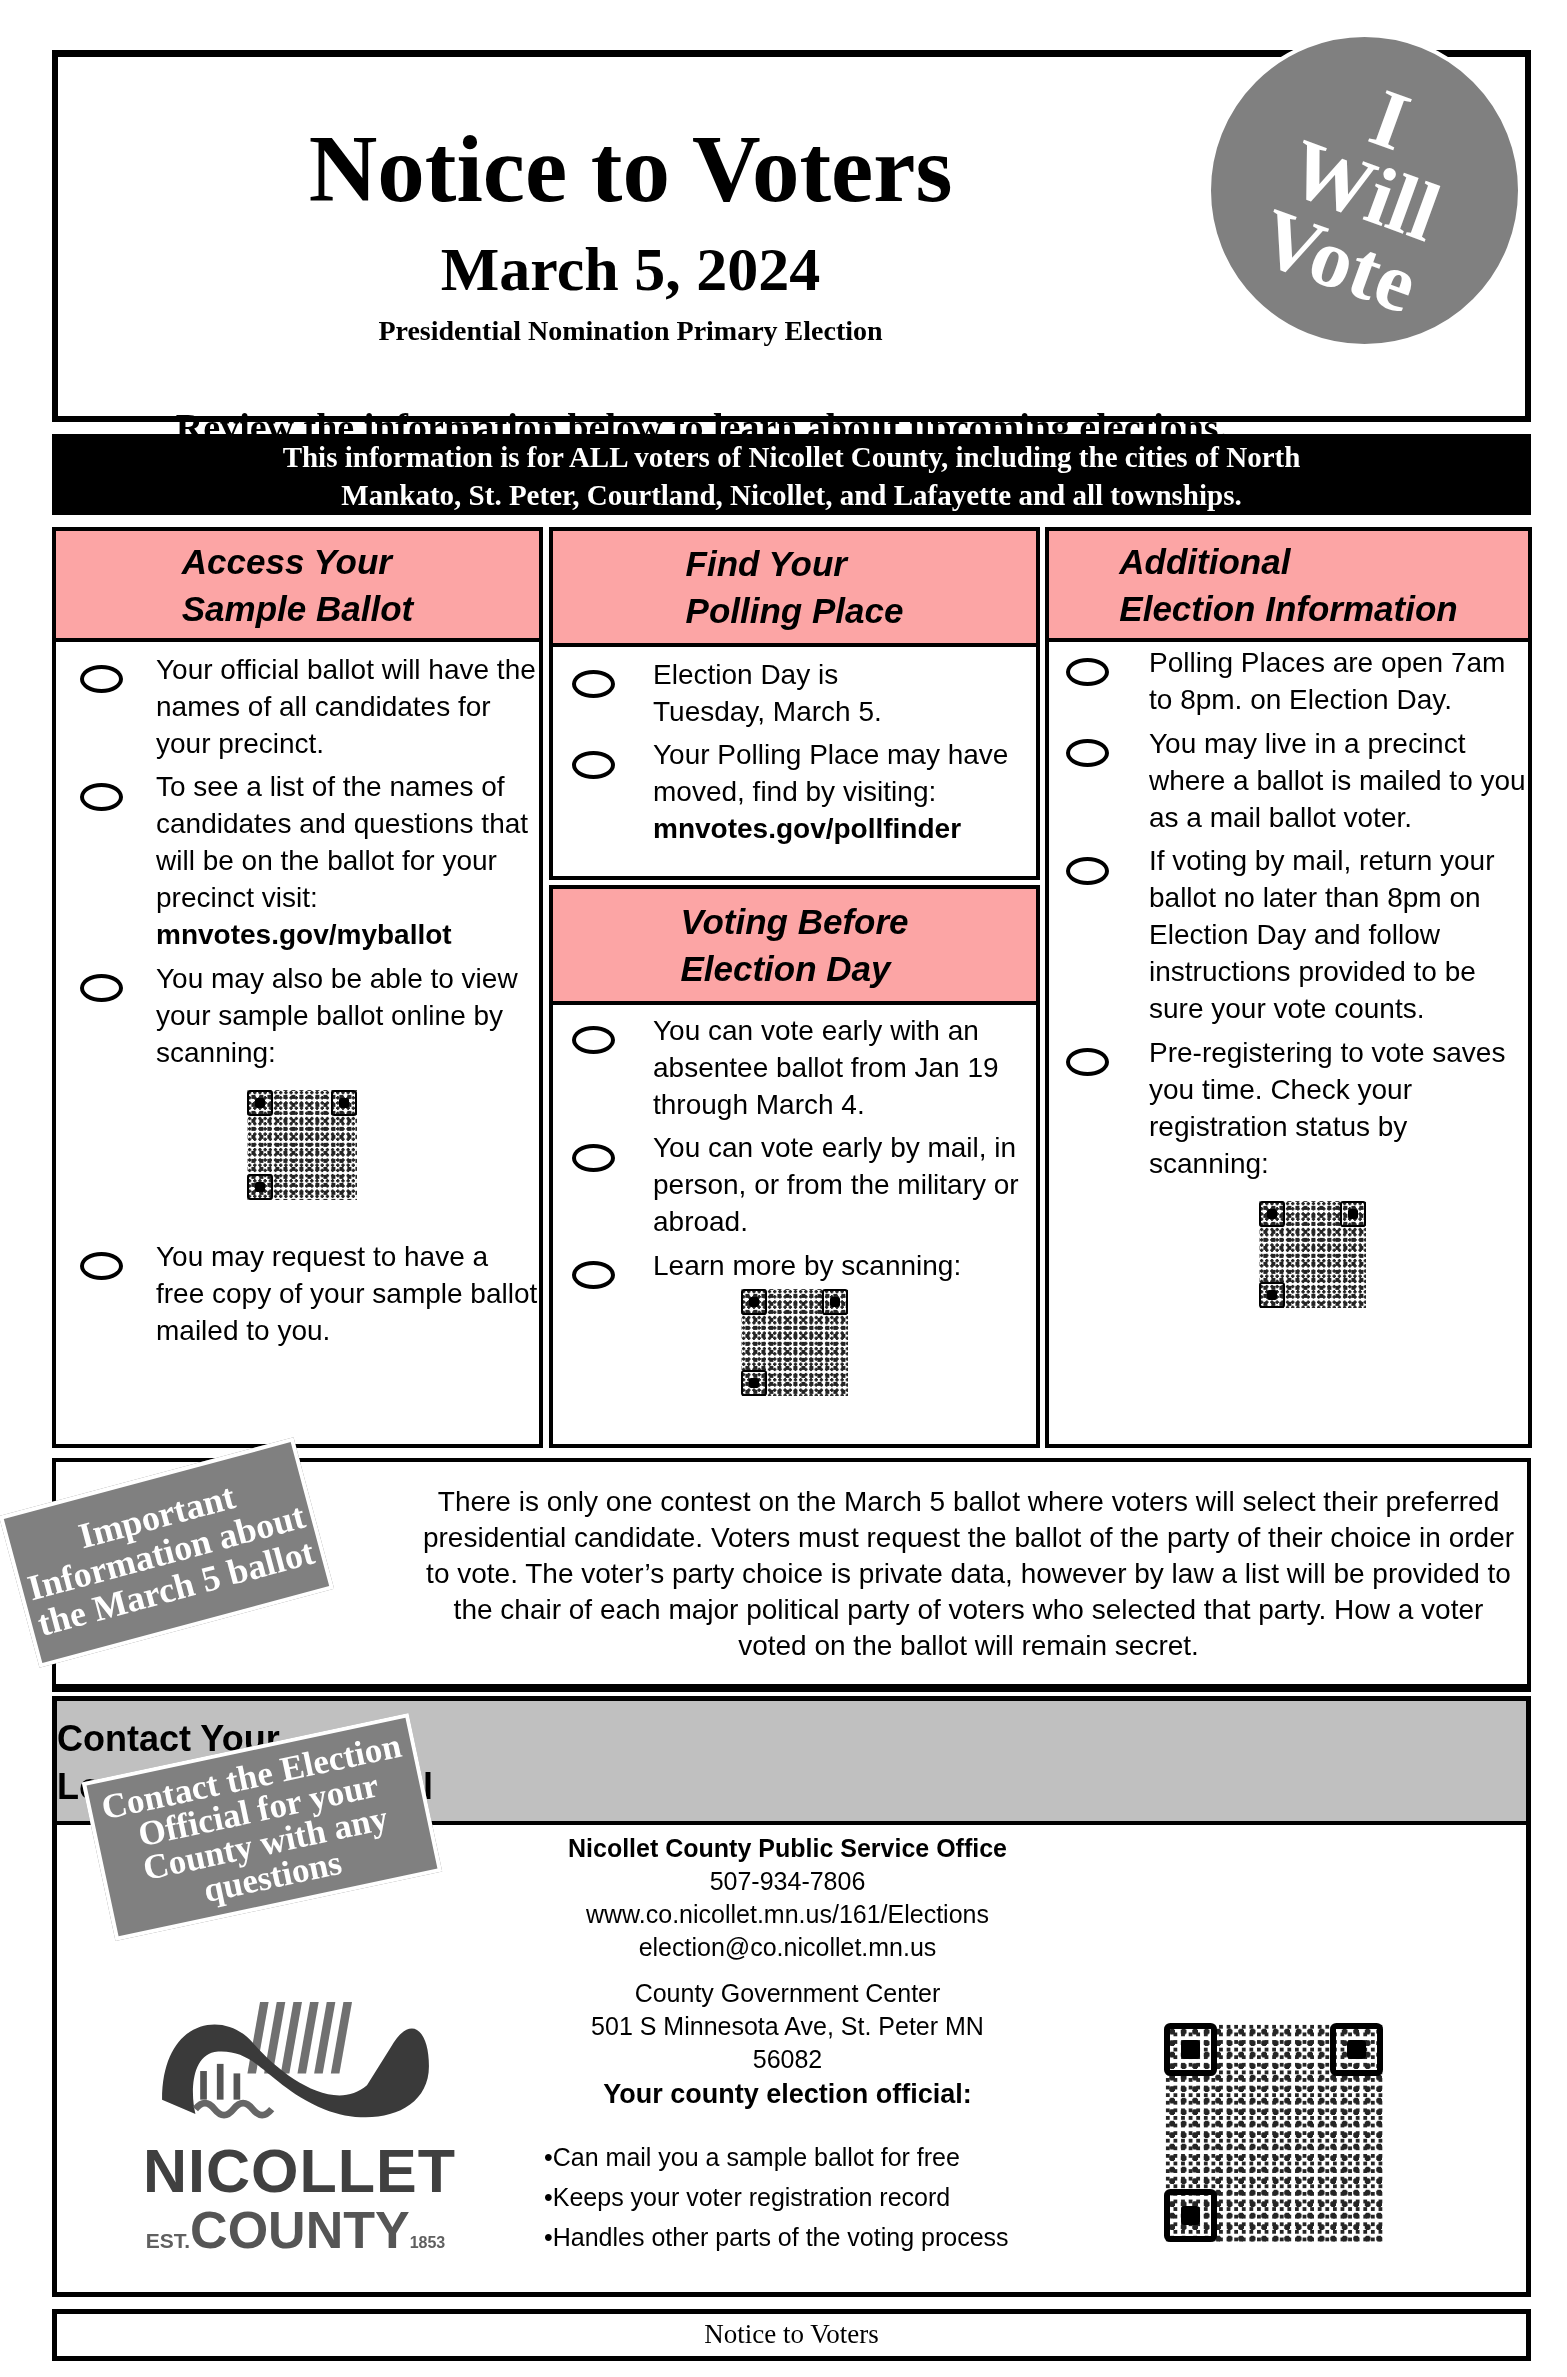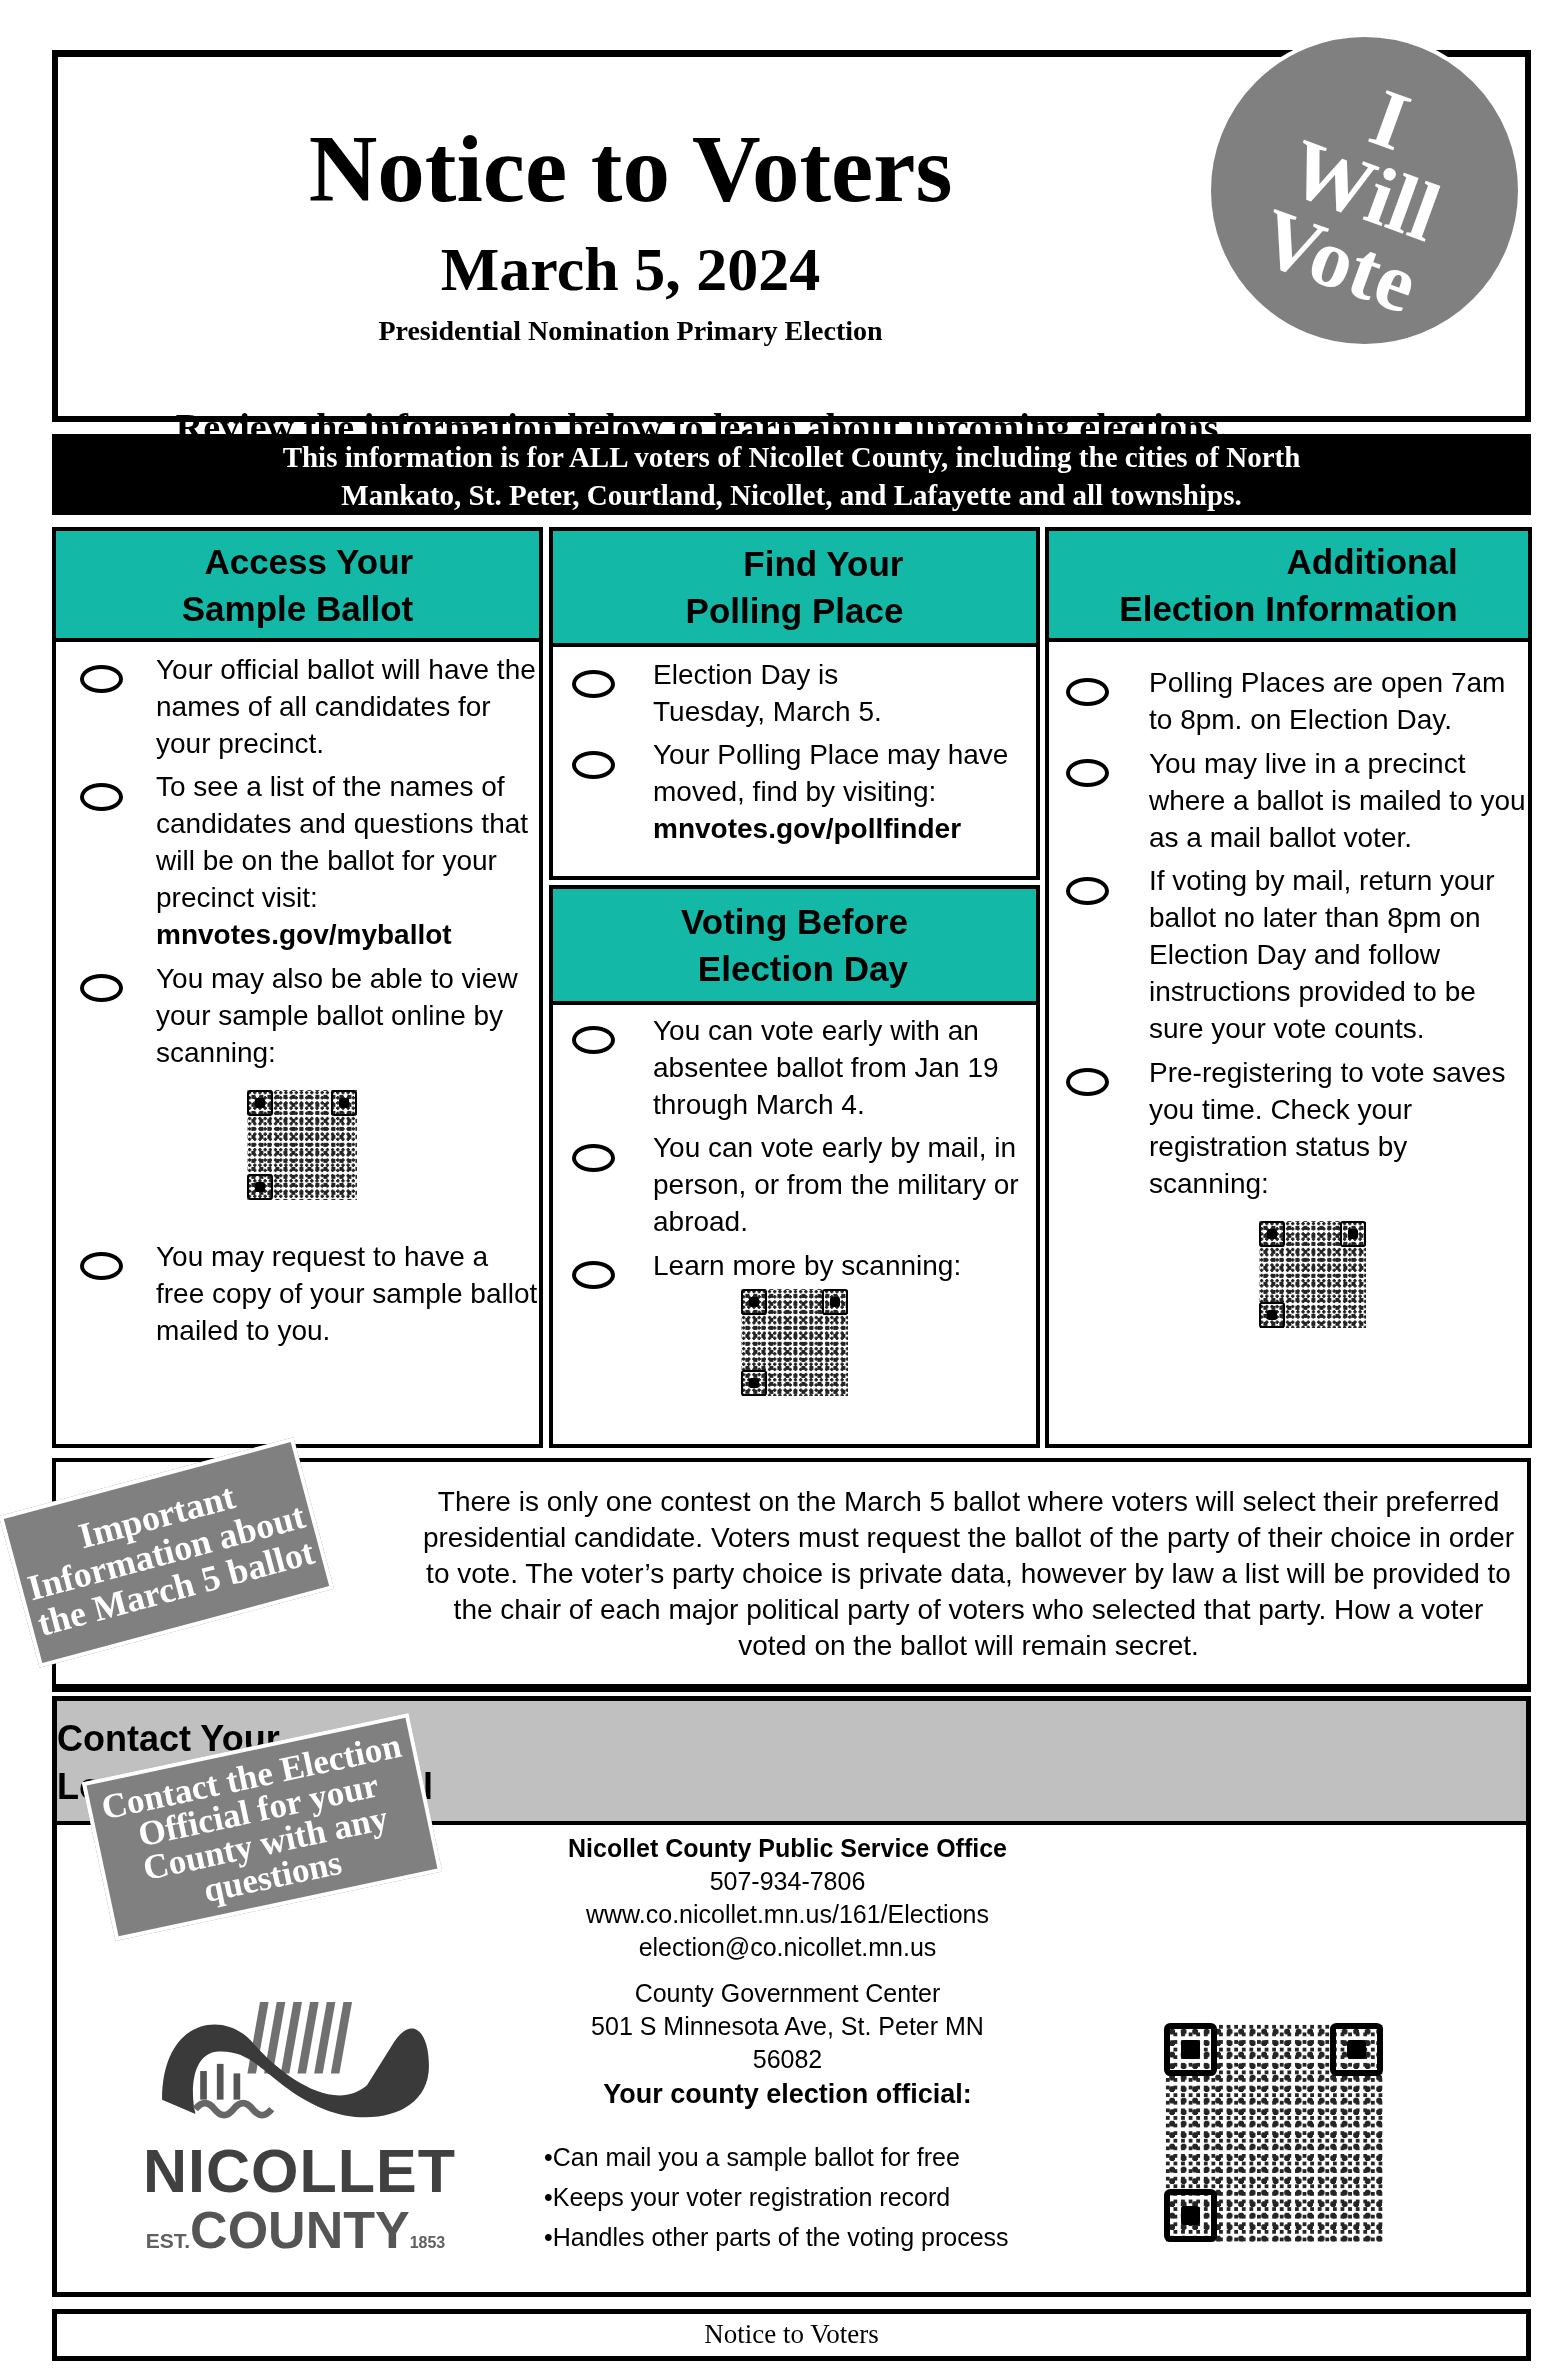--- a/index.html
+++ b/index.html
@@ -14,21 +14,21 @@
   #h-sub { left:0; width:1145px; top:258px; text-align:center; font-size:28px; font-weight:bold; }
   #h-review { left:0; width:1288px; top:348px; text-align:center; font-size:38px; font-weight:bold; }
   #badge { left:1207px; top:33px; width:315px; height:315px; border-radius:50%; background:#808080; border:4.8px solid #fff; }
   #badge-text { left:0; top:0; width:100%; height:100%; display:flex; flex-direction:column; align-items:center; justify-content:center; color:#fff; font-weight:bold; font-size:83px; line-height:0.9; transform:rotate(20deg); }
 
   
   #banner { left:52px; top:434px; width:1479px; height:81px; background:#000; color:#fff; text-align:center; font-size:29px; font-weight:bold; line-height:38px; padding-top:3.8px; }
 
   
   .panel { border:4.8px solid #000; background:#fff; }
-  .panel-head { background:#14b8a6; border-bottom:4.8px solid #000; text-align:right; font-weight:bold; font-size:35px; line-height:47px; display:flex; align-items:center; justify-content:center; }
+  .panel-head { background:#fca5a5; border-bottom:4.8px solid #000; text-align:left; font-weight:bold; font-size:35px; line-height:47px; display:flex; align-items:center; justify-content:center;font-style:italic; }
   .item { position:relative; padding-left:100px; font-size:28px; line-height:37px; margin-top:6.7px; }
   .oval { position:absolute; left:24px; width:43px; height:28px; border:4.8px solid #000; border-radius:50%; box-sizing:border-box; }
   .bold { font-weight:bold; }
   .qr { position:relative; background:#fff; }
   .qr .finder { position:absolute; width:24%; height:24%; border:2.9px solid #000; border-radius:12%; box-sizing:border-box; display:flex; align-items:center; justify-content:center; }
   .qr .finder::after { content:""; width:46%; height:46%; background:#000; border-radius:20%; }
   .qr .dots { position:absolute; left:0; top:0; width:100%; height:100%;
     background-image: radial-gradient(#000 38%, transparent 40%), radial-gradient(#000 38%, transparent 40%);
     background-size: 5.2px 5.2px, 8px 8px; background-position: 0 0, 2.4px 2.9px; opacity:0.85; }
 
@@ -155,21 +155,21 @@
   </div>
 </div>
 
 <div id="col3" class="abs panel">
   <div class="panel-head" style="height:107px;">
     <div>
         <div>Additional</div>
         <div>Election Information</div>
       </div>
   </div>
-  <div class="item" style="margin-top:22px;">
+  <div class="item" style="margin-top:2px;">
     <span class="oval" style="left:16.7px;top:14.3px;"></span>
     <div>Polling Places are open 7am to 8pm. on Election Day.</div>
   </div>
   <div class="item">
     <span class="oval" style="left:16.7px;top:14.3px;"></span>
     <div>You may live in a precinct where a ballot is mailed to you as a mail ballot voter.</div>
   </div>
   <div class="item">
     <span class="oval" style="left:16.7px;top:14.3px;"></span>
     <div>If voting by mail, return your ballot no later than 8pm on Election Day and follow instructions provided to be sure your vote counts.</div>

